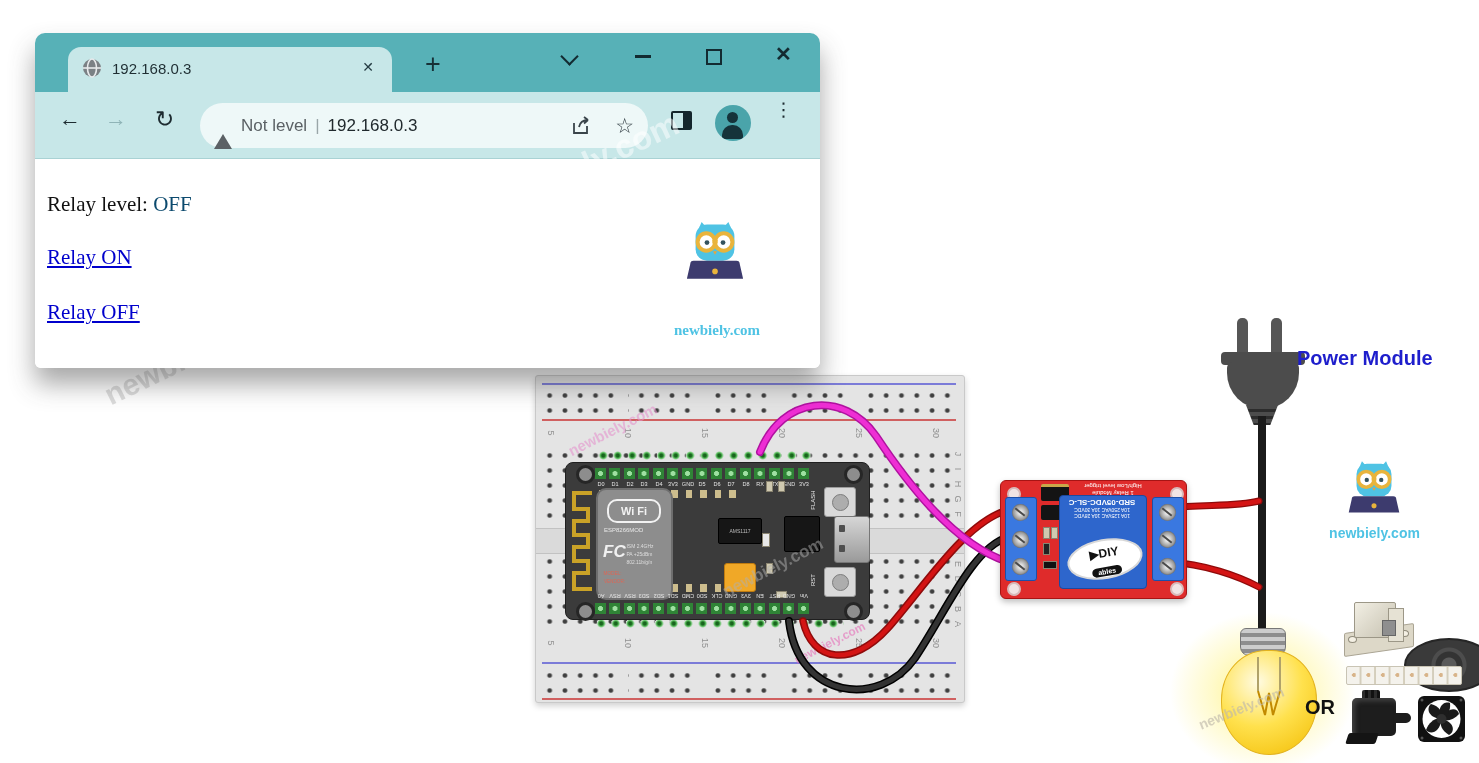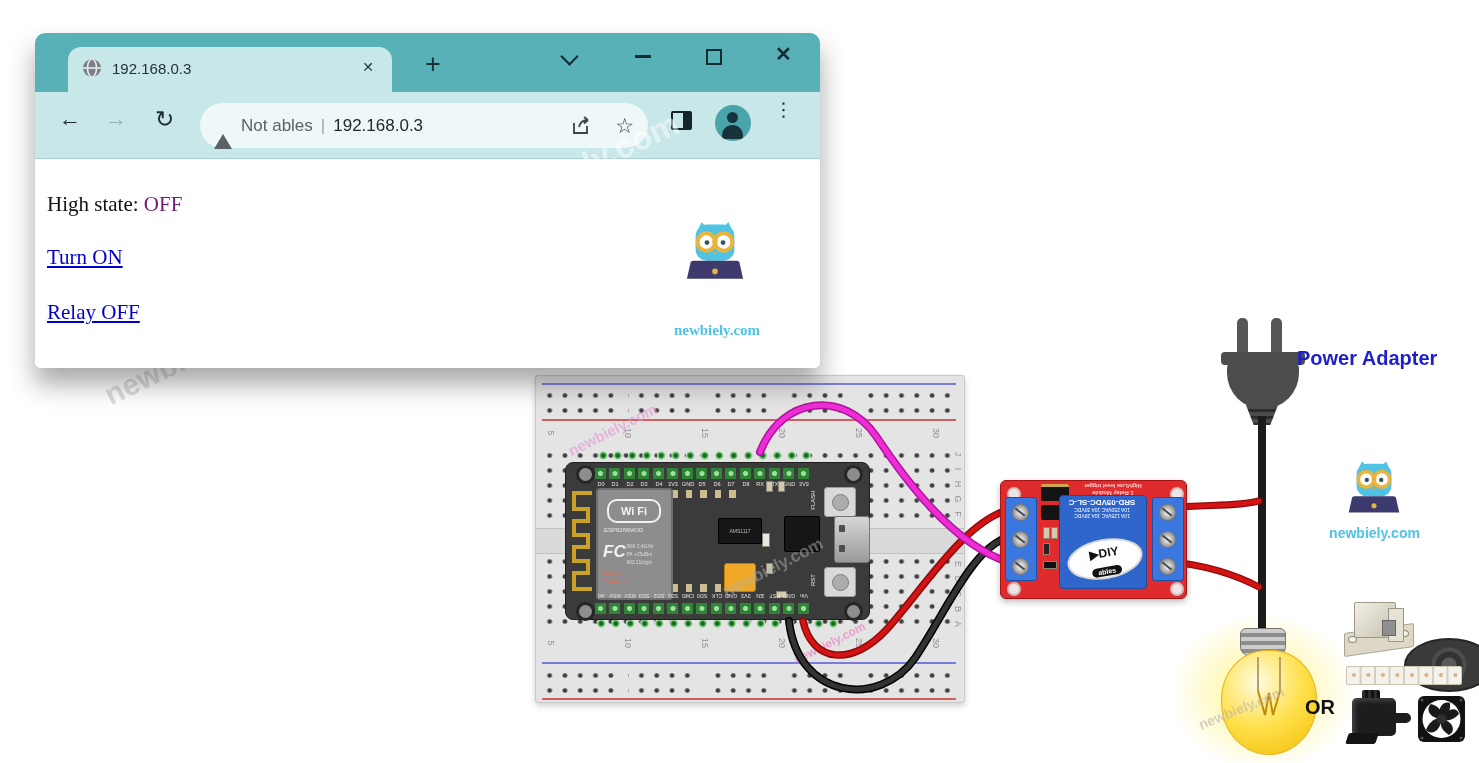--- a/index.html
+++ b/index.html
@@ -40,21 +40,21 @@
   .star{font-size:21px;color:#39444a;margin-left:22px;}
   .panel-ic{position:absolute;left:636px;top:19px;width:17px;height:15px;border:2.5px solid #14262c;border-radius:2px;}
   .panel-ic div{position:absolute;right:0;top:0;width:7px;height:15px;background:#14262c;}
   .avatar{position:absolute;left:680px;top:13px;width:36px;height:36px;border-radius:50%;background:#4aa4aa;overflow:hidden;}
   .avatar .hd{position:absolute;left:12px;top:7px;width:11px;height:11px;border-radius:50%;background:#15333a;}
   .avatar .bd{position:absolute;left:7px;top:20px;width:21px;height:14px;border-radius:10px 10px 2px 2px;background:#15333a;}
   .kebab{position:absolute;left:739px;top:11px;font-size:19px;color:#1d2b30;letter-spacing:0;line-height:14px;}
   .content{position:absolute;left:0;top:126px;width:785px;height:209px;background:#fff;
            font-family:"Liberation Serif",serif;border-radius:0 0 6px 6px;}
   .state-line{position:absolute;left:12px;top:33px;font-size:21px;color:#111;}
-  .state-off{color:#701a75;}
+  .state-off{color:#0c4a6e;}
   .pagelink{position:absolute;left:12px;font-size:21px;color:#0000cc;text-decoration:underline;}
 
   
   .bb{position:absolute;left:535px;top:375px;width:428px;height:326px;background:#e4e4e4;
       border:1px solid #c9c9c9;border-radius:3px;z-index:3;box-shadow:0 3px 6px rgba(0,0,0,.18);}
   .bb-line-blue{position:absolute;left:6px;width:414px;height:2px;background:#7b7bd8;}
   .bb-line-red{position:absolute;left:6px;width:414px;height:2px;background:#d06060;}
   .dots{position:absolute;background-image:radial-gradient(circle,#3f3f3f 1.6px,#969696 2.3px,rgba(0,0,0,0) 3px);
         background-size:15.3px 15px;}
   .railgap{position:absolute;width:10px;background:#e4e4e4;}
@@ -70,21 +70,21 @@
   .mcu{position:absolute;left:565px;top:462px;width:303px;height:156px;background:#3b3b3b;
        border:1px solid #1f1f1f;border-radius:8px;z-index:4;}
   .mhole{position:absolute;width:13px;height:13px;border-radius:50%;background:#8d8d8d;border:3px solid #262626;}
   .pinstrip{position:absolute;left:29px;width:216px;height:11px;
             background:radial-gradient(circle,#9fe0a2 2.2px,rgba(0,0,0,0) 2.4px) -1.75px 0/14.5px 11px,
                        repeating-linear-gradient(90deg,#2f8436 0 11px,rgba(0,0,0,0) 11px 14.5px);}
   .pinlab{position:absolute;width:16px;text-align:center;font-size:6px;color:#e4e4e4;transform:scale(.92);}
   .pinlab180{transform:rotate(180deg) scale(.92);}
   .pads{position:absolute;height:8px;background:repeating-linear-gradient(90deg,#cdbd8d 0 6px,rgba(0,0,0,0) 6px 14.5px);}
   .shield{position:absolute;left:30px;top:25px;width:73px;height:108px;background:#8d8d8d;
-          border:2px solid #6e6e6e;border-radius:4px;color:#f2f2f2;}
+          border:2px solid #6e6e6e;border-radius:10px;color:#f2f2f2;}
   .wifi-logo{position:absolute;left:9px;top:9px;width:50px;height:20px;border:2px solid #f2f2f2;
              border-radius:10px;text-align:center;font-size:11px;font-weight:bold;line-height:20px;}
   .esp-name{position:absolute;left:6px;top:37px;font-size:6px;color:#e8e8e8;}
   .fcc{position:absolute;left:5px;top:52px;font-size:17px;font-weight:bold;font-style:italic;color:#f0f0f0;}
   .spec{position:absolute;left:27px;font-size:5.5px;color:#dedede;white-space:nowrap;transform:scale(.9);}
   .redlab{position:absolute;font-size:5.5px;color:#d65;transform:scale(.85);}
   .chip{position:absolute;background:#161616;border:1px solid #000;border-radius:2px;color:#bbb;}
   .ycomp{position:absolute;left:158px;top:100px;width:30px;height:27px;background:#f0a827;border-radius:3px;border:1px solid #c07c10;}
   .btn{position:absolute;width:30px;height:28px;background:#d9d9d9;border:1px solid #9c9c9c;border-radius:3px;}
   .btn div{position:absolute;left:7px;top:6px;width:15px;height:15px;border-radius:50%;background:#adadad;border:1px solid #7d7d7d;}
@@ -202,45 +202,45 @@
         </div>
       <div class="winbtn closew" style="left:740px;top:12px;">✕</div>
     </div>
 
     <div class="toolbar">
       <span class="navic" style="left:24px;">←</span>
       <span class="navic" style="left:70px;color:#8fb4b7;">→</span>
       <span class="navic" style="left:120px;font-size:23px;">↻</span>
       <div class="pill">
         <span><span class="warn-tri"></span></span>
-        <span class="nosec">Not ables</span>
+        <span class="nosec">Not level</span>
         <span class="pill-div">|</span>
         <span class="pill-url">192.168.0.3</span>
         <svg class="share-svg" width="22" height="20" viewBox="0 0 22 20">
           <path d="M3,7 v10 h13 v-7" fill="none" stroke="#39444a" stroke-width="1.8"></path>
           <path d="M8,11 C9,6 13,4 17,4 M17,4 l-4,-3 M17,4 l-4,3.5" fill="none" stroke="#39444a" stroke-width="1.8"></path>
         </svg>
         <span class="star">☆</span>
       </div>
       <div class="panel-ic">
           <div></div>
         </div>
       <div class="avatar">
           <div class="hd"></div>
           <div class="bd"></div>
         </div>
       <span class="kebab">⋮</span>
     </div>
 
     <div class="content">
       <div class="state-line">
-        <span>High state:</span>
+        <span>Relay level:</span>
         <span class="state-off">OFF</span>
       </div>
-      <a class="pagelink" href="#" style="top:86px;">Turn ON</a>
+      <a class="pagelink" href="#" style="top:86px;">Relay ON</a>
       <a class="pagelink" href="#" style="top:141px;">Relay OFF</a>
       <svg style="position:absolute;left:640px;top:60px;" width="80" height="74" viewBox="0 0 100 92">
           <use href="#owl-sym"></use>
         </svg>
       <div class="owl-name" style="left:612px;top:163px;width:140px;font-size:15px;">newbiely.com</div>
     </div>
 
     <div class="wm" style="left:438px;top:115px;font-size:33px;color:rgba(255,255,255,.5);transform:rotate(-25deg);">newbiely.com</div>
   </div>
 
@@ -443,21 +443,21 @@
     </div>
   </div>
 
   <div>
     <div class="prong" style="left:1237px;top:318px;"></div>
     <div class="prong" style="left:1271px;top:318px;"></div>
     <div class="plugflange"></div>
     <div class="plugbell"></div>
     <div class="plugribs"></div>
   </div>
-  <div class="pa-label" style="left: 1297px; top: 347px;">Power Adapter</div>
+  <div class="pa-label" style="left: 1297px; top: 347px;">Power Module</div>
 
   <div class="glow"></div>
   <div class="bulbcap"></div>
   <div class="bulbglass">
     <svg width="94" height="103" viewBox="0 0 94 103">
       <path d="M36,6 V40 M58,6 V40" stroke="#b0a26a" stroke-width="2" fill="none"></path>
       <path d="M36,40 L43,64 L47,42 L51,64 L58,40" stroke="#c28a00" stroke-width="2" fill="none"></path>
     </svg>
   </div>
   <div class="wm" style="left:1196px;top:700px;font-size:14px;color:rgba(190,185,170,.65);transform:rotate(-22deg);z-index:7;">newbiely.com</div>

